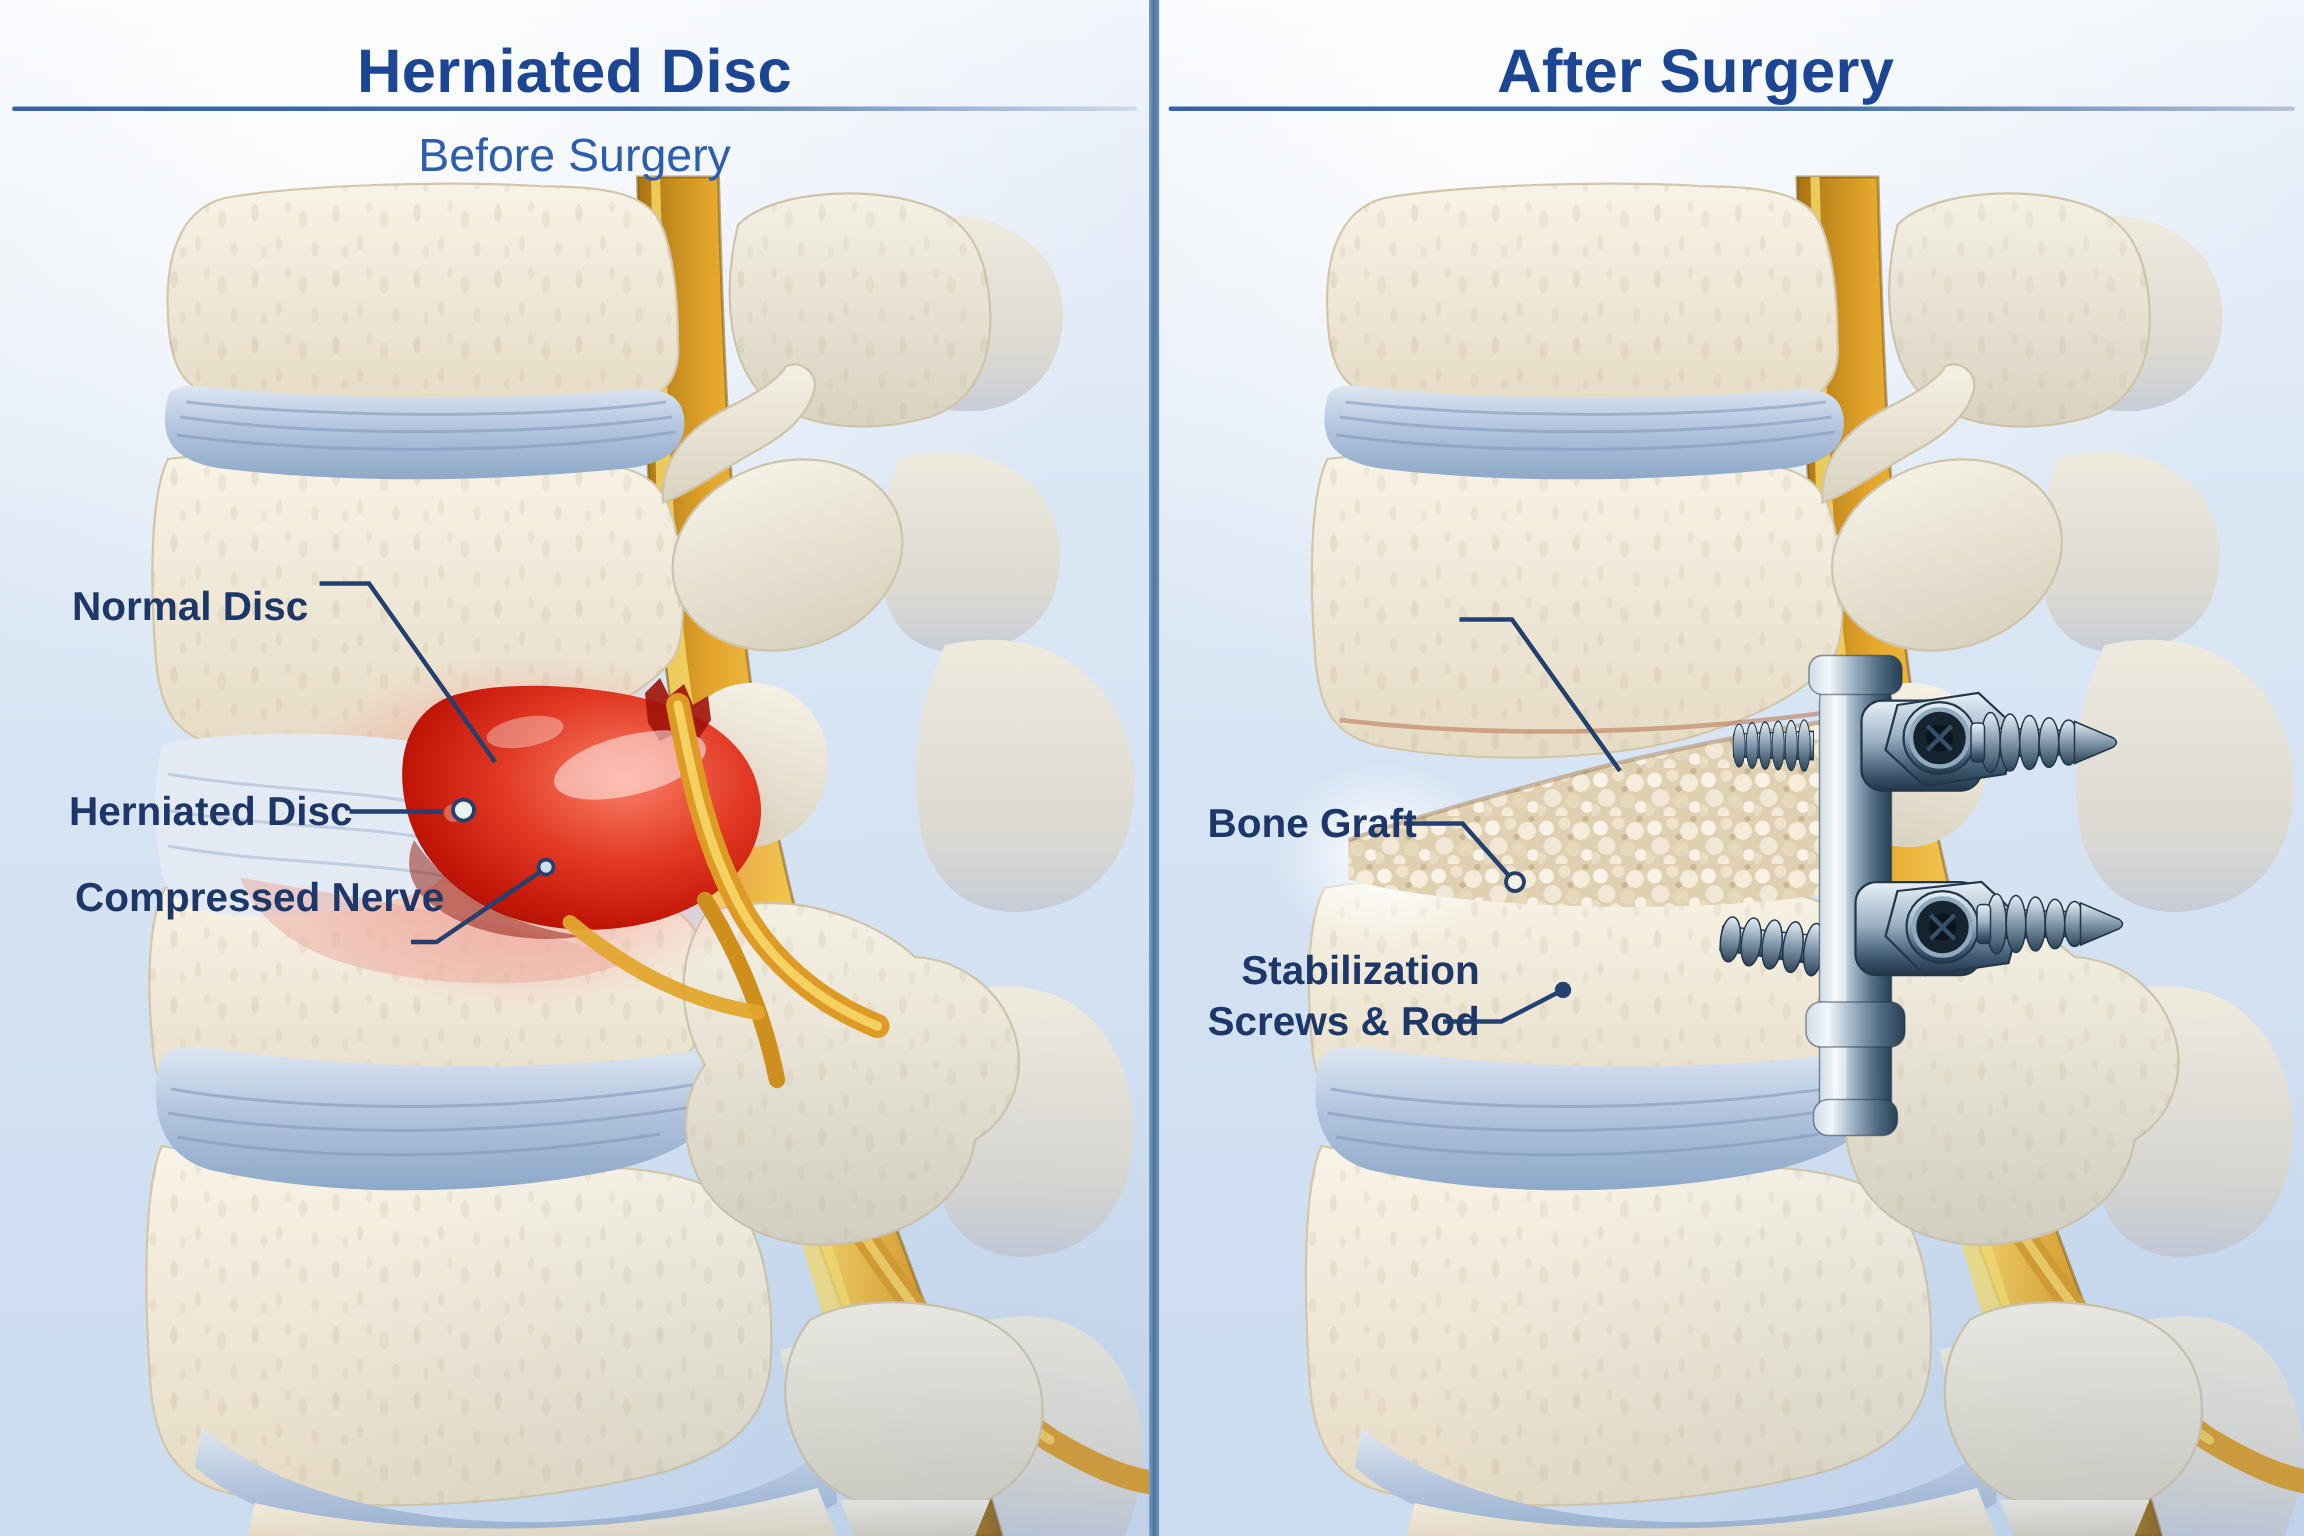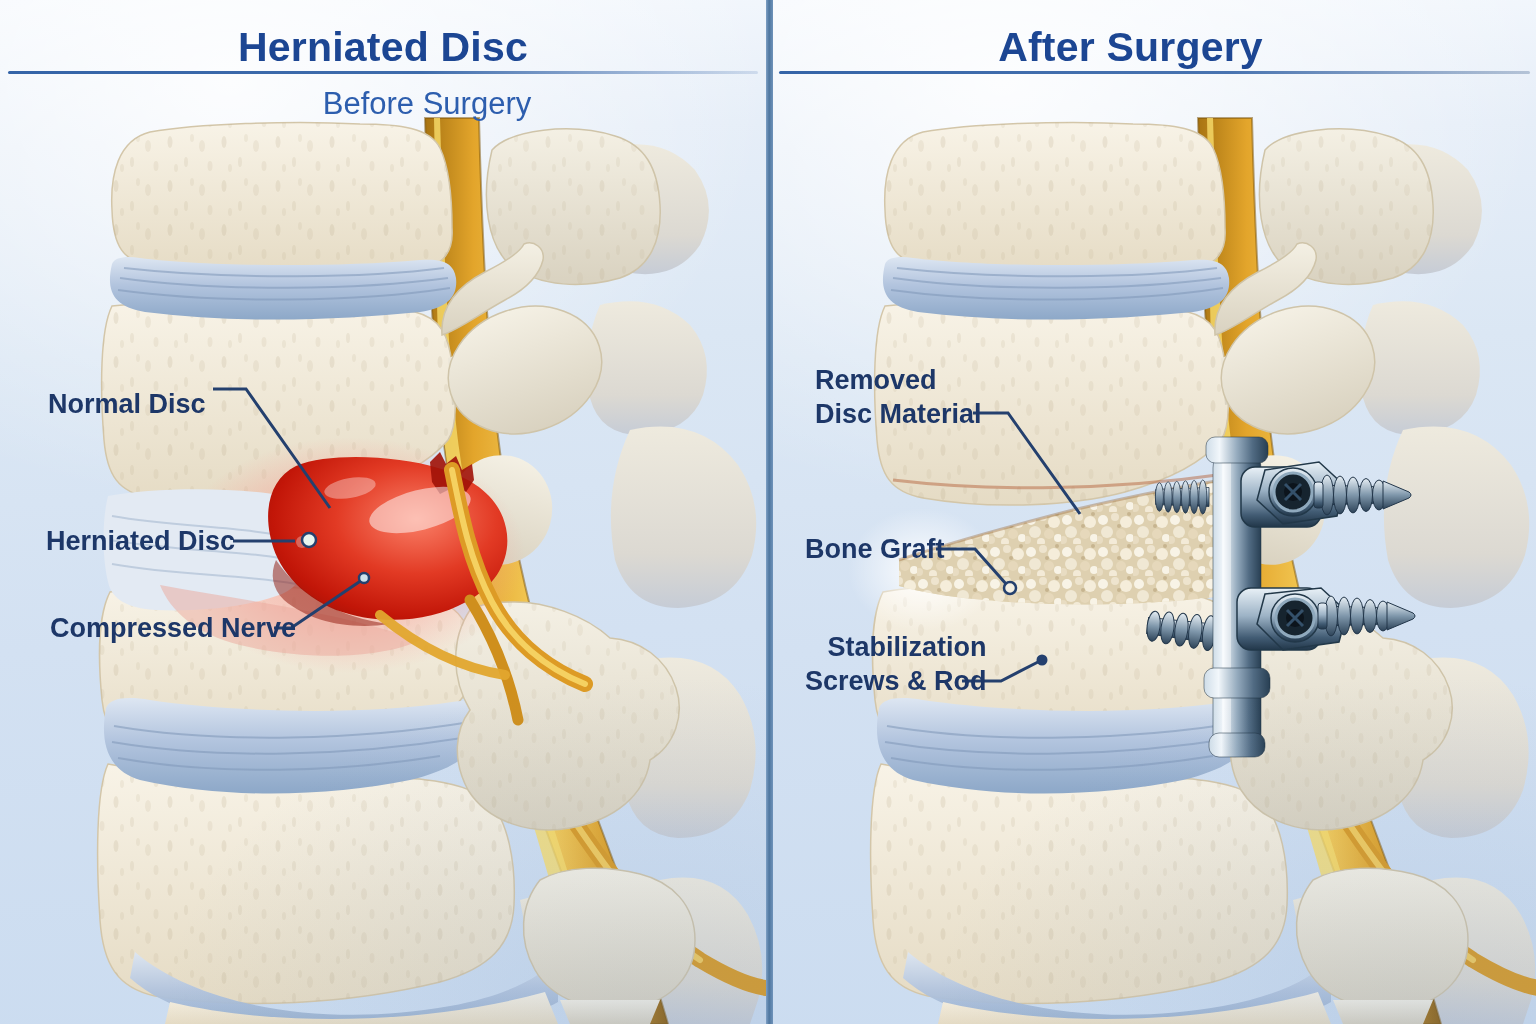--- a/index.html
+++ b/index.html
@@ -283,34 +283,30 @@
     <circle cx="309" cy="540" r="7" fill="#e9f5f0" stroke="#24406e" stroke-width="2.5"></circle>
     <circle cx="364" cy="578" r="5" fill="#cfe2ec" stroke="#24406e" stroke-width="2.5"></circle>
     <circle cx="1010" cy="588" r="6" fill="#f4efe2" stroke="#24406e" stroke-width="2.5"></circle>
     <circle cx="1042" cy="660" r="5.5" fill="#24406e"></circle>
   </svg>
 
   <div class="hdr" style="left:0;top:24px;width:766px;">
     <span class="title">Herniated Disc</span>
   </div>
   <div class="rule l" style="left:8px;top:71px;width:750px;"></div>
-  <div class="hdr" style="left:0;top:86px;width:766px;padding-left:44px;">
+  <div class="hdr" style="left:0;top:86px;width:766px;">
     <span class="subtitle">Before Surgery</span>
   </div>
   <div class="hdr" style="left:773px;top:24px;width:783px;padding-right:68px;box-sizing:border-box;">
     <span class="title">After Surgery</span>
   </div>
   <div class="rule r" style="left:779px;top:71px;width:751px;"></div>
 
   <div class="lbl" style="left:48px;top:387px;">Normal Disc</div>
   <div class="lbl" style="left:46px;top:524px;">Herniated Disc</div>
-  <div class="lbl" style="left:50px;top:611px;">Compressed Nerve</div>
-  <div class="lbl" style="left:815px;top:363px;">
-    <div>Removed</div>
-    <div>Disc Material</div>
-  </div>
+  <div class="lbl" style="left:50px;top:581px;">Compressed Nerve</div>
   <div class="lbl" style="left:805px;top:532px;">Bone Graft</div>
   <div class="lbl" style="left:805px;top:630px;text-align:right;">
     <div>Stabilization</div>
     <div>Screws &amp; Rod</div>
   </div>
 
 </div>
 
 </body></html>

